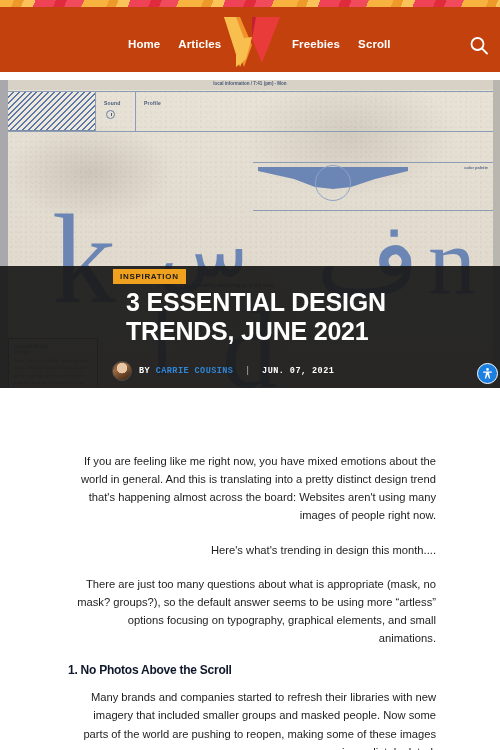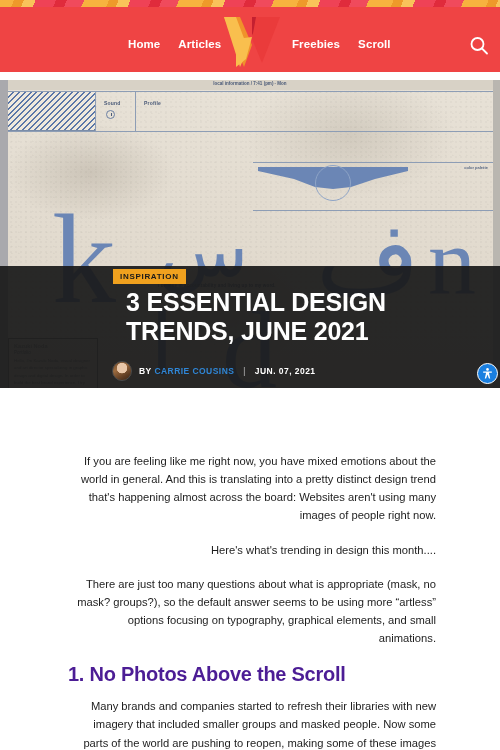--- a/index.html
+++ b/index.html
@@ -22,21 +22,21 @@
         #ef4256 33px, #ef4256 52px,
         #e02b3c 52px, #e02b3c 62px,
         #f04a5c 62px, #f04a5c 78px,
         #f7b23f 78px, #f7b23f 88px);
     overflow:hidden;
   }
 
   
   .site-header {
     position:absolute; top:7px; left:0; width:500px; height:65px;
-    background:#ef4444;
+    background:#c2410c;
   }
   .nav-left { position:absolute; left:128px; top:32px; display:flex; gap:18px; }
   .nav-right { position:absolute; left:292px; top:32px; display:flex; gap:18px; }
   .nav-link {
     color:#ffffff; font-size:11.5px; font-weight:bold; letter-spacing:.1px;
     text-decoration:none; white-space:nowrap; line-height:1;
   }
   .logo-wrap { position:absolute; left:222px; top:8px; width:60px; height:55px; }
   .search-btn { position:absolute; right:9px; top:27px; width:24px; height:24px; }
 
@@ -99,21 +99,21 @@
   }
   .badge{
     position:absolute; left:113px; top:269px; background:#f0a11e; color:#1a1a1a;
     font-size:8px; font-weight:bold; letter-spacing:.7px; padding:3px 7px 3px 7px;
   }
   .hero-title{
     position:absolute; left:126px; top:288px; width:350px;
     color:#ffffff; font-size:25px; font-weight:bold; line-height:1.14;
     letter-spacing:-.2px;
   }
-  .byline{ position:absolute; left:112px; top:361px; display:flex; align-items:center; gap:7px; }
+  .byline{ position:absolute; left:112px; top:361px; display:flex; align-items:center; gap:7px;font-family:Liberation Mono, monospace; }
   .avatar{
     width:20px; height:20px; border-radius:50%; flex:0 0 auto; overflow:hidden;
     background:
       radial-gradient(circle at 50% 34%, #e8c6a8 0 5px, transparent 5.5px),
       linear-gradient(150deg,#6e4a2c 0%, #9c6b3f 35%, #5c3a21 75%, #3a2415 100%);
     border:1px solid #4a4a4a;
   }
   .byline-txt{ font-size:8.5px; font-weight:bold; letter-spacing:.45px; color:#ffffff; white-space:nowrap; }
   .byline-author{ color:#2f86d6; }
   .byline-sep{ color:#8a8a8a; margin:0 6px; }
@@ -124,21 +124,21 @@
     background:#1a7fe0; border:1.5px solid #ffffff;
     display:flex; align-items:center; justify-content:center;
   }
 
   
   .article{ position:absolute; left:68px; top:452px; width:368px; }
   .article p{
     font-size:11.2px; line-height:1.62; color:#1d1d1d; margin-bottom:16px;text-align:right;
   }
   .article h2{
-    font-size:20px; font-weight:bold; color:#4c1d95; margin:10px 0 11px 0; letter-spacing:-.25px;
+    font-size:12px; font-weight:bold; color:#0f172a; margin:10px 0 11px 0; letter-spacing:-.25px;
   }
 </style>
 </head>
 <body>
 
 <div id="page">
 
   <div class="stripe-bar"></div>
 
   <header class="site-header">

